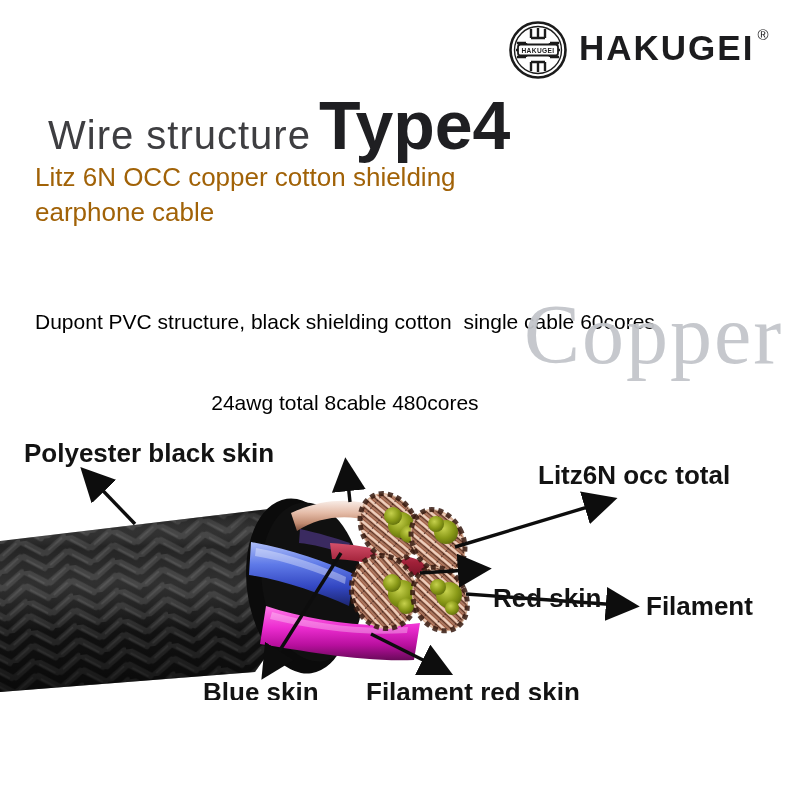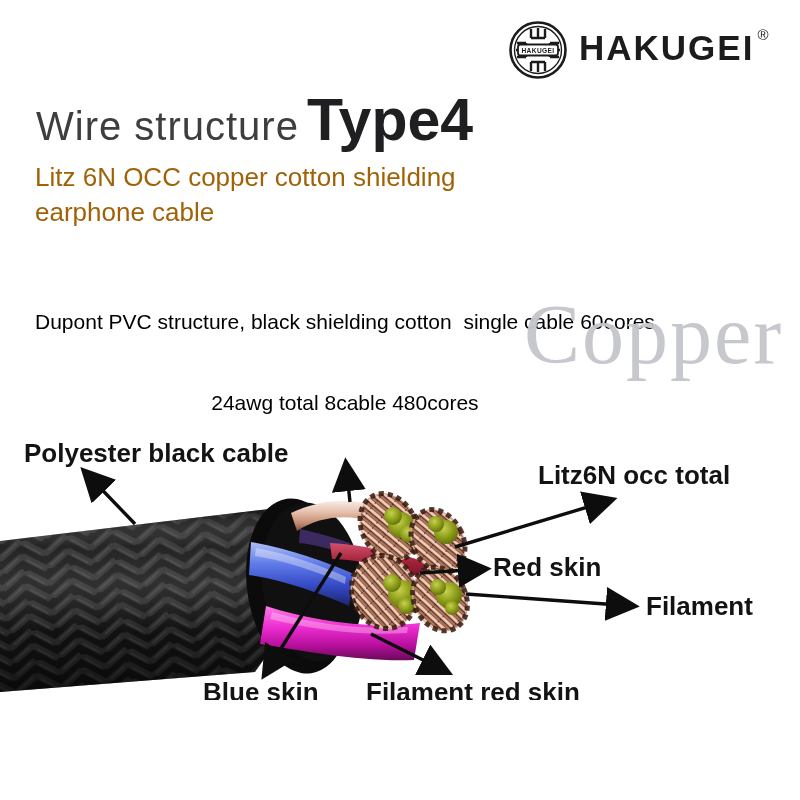--- a/index.html
+++ b/index.html
@@ -5,23 +5,23 @@
   html,body{margin:0;padding:0;background:#ffffff;}
   #stage{position:relative;width:800px;height:700px;background:#ffffff;overflow:hidden;
          font-family:"Liberation Sans",sans-serif;}
   
   .brand{position:absolute;left:508px;top:20px;display:flex;align-items:flex-start;}
   .seal{width:60px;height:60px;flex:0 0 auto;}
   .wordmark{margin-left:11px;margin-top:10px;font-size:35px;font-weight:700;
             letter-spacing:2px;color:#1c1c1e;line-height:1;}
   .regmark{font-size:15px;font-weight:400;color:#1c1c1e;margin-left:3px;margin-top:6px;}
   
-  .titlerow{position:absolute;left:36px;top:86px;display:flex;align-items:baseline;white-space:nowrap;}
+  .titlerow{position:absolute;left:48px;top:86px;display:flex;align-items:baseline;white-space:nowrap;}
   .title-light{font-size:40px;font-weight:500;color:#3e3e41;letter-spacing:1px;}
-  .title-bold{font-size:59px;font-weight:600;color:#1f1f22;margin-left:8px;letter-spacing:0;}
+  .title-bold{font-size:68px;font-weight:600;color:#1f1f22;margin-left:8px;letter-spacing:0;}
   .subtitle{position:absolute;left:35px;top:160px;font-size:26px;line-height:1.33;
             color:#a16207;font-weight:400;}
   .desc{position:absolute;left:35px;top:253px;font-size:21px;line-height:1.3;
         color:#000000;font-weight:400;white-space:pre-wrap;text-align:center;}
   
   .watermark{position:absolute;left:524px;top:286px;font-family:"Liberation Serif",serif;
              font-size:84px;color:#c3c6cb;letter-spacing:2px;opacity:.95;}
   
   .lbl{position:absolute;font-size:26px;font-weight:600;color:#131313;white-space:nowrap;}
   svg.diagram{position:absolute;left:0;top:0;}
@@ -190,20 +190,20 @@
       <line x1="135" y1="524" x2="85" y2="472" marker-end="url(#ah)"></line>
       <line x1="350" y1="502" x2="346" y2="464" marker-end="url(#ah)"></line>
       <line x1="455" y1="547" x2="611" y2="500" marker-end="url(#ah)"></line>
       <line x1="420" y1="573" x2="485" y2="569" marker-end="url(#ah)"></line>
       <line x1="466" y1="594" x2="633" y2="606" marker-end="url(#ah)"></line>
       <line x1="341" y1="553" x2="265" y2="674" marker-end="url(#ah)"></line>
       <line x1="371" y1="634" x2="447" y2="672" marker-end="url(#ah)"></line>
     </g>
   </svg>
 
-  <div class="lbl" style="left:24px;top:438px">Polyester black cable</div>
+  <div class="lbl" style="left:24px;top:438px">Polyester black skin</div>
   <div class="lbl" style="left:538px;top:460px">Litz6N occ total</div>
-  <div class="lbl" style="left:493px;top:552px">Red skin</div>
+  <div class="lbl" style="left:493px;top:583px">Red skin</div>
   <div class="lbl" style="left:646px;top:591px">Filament</div>
   <div class="lbl" style="left:203px;top:677px">Blue skin</div>
   <div class="lbl" style="left:366px;top:677px">Filament red skin</div>
 
 </div>
 
 </body></html>

